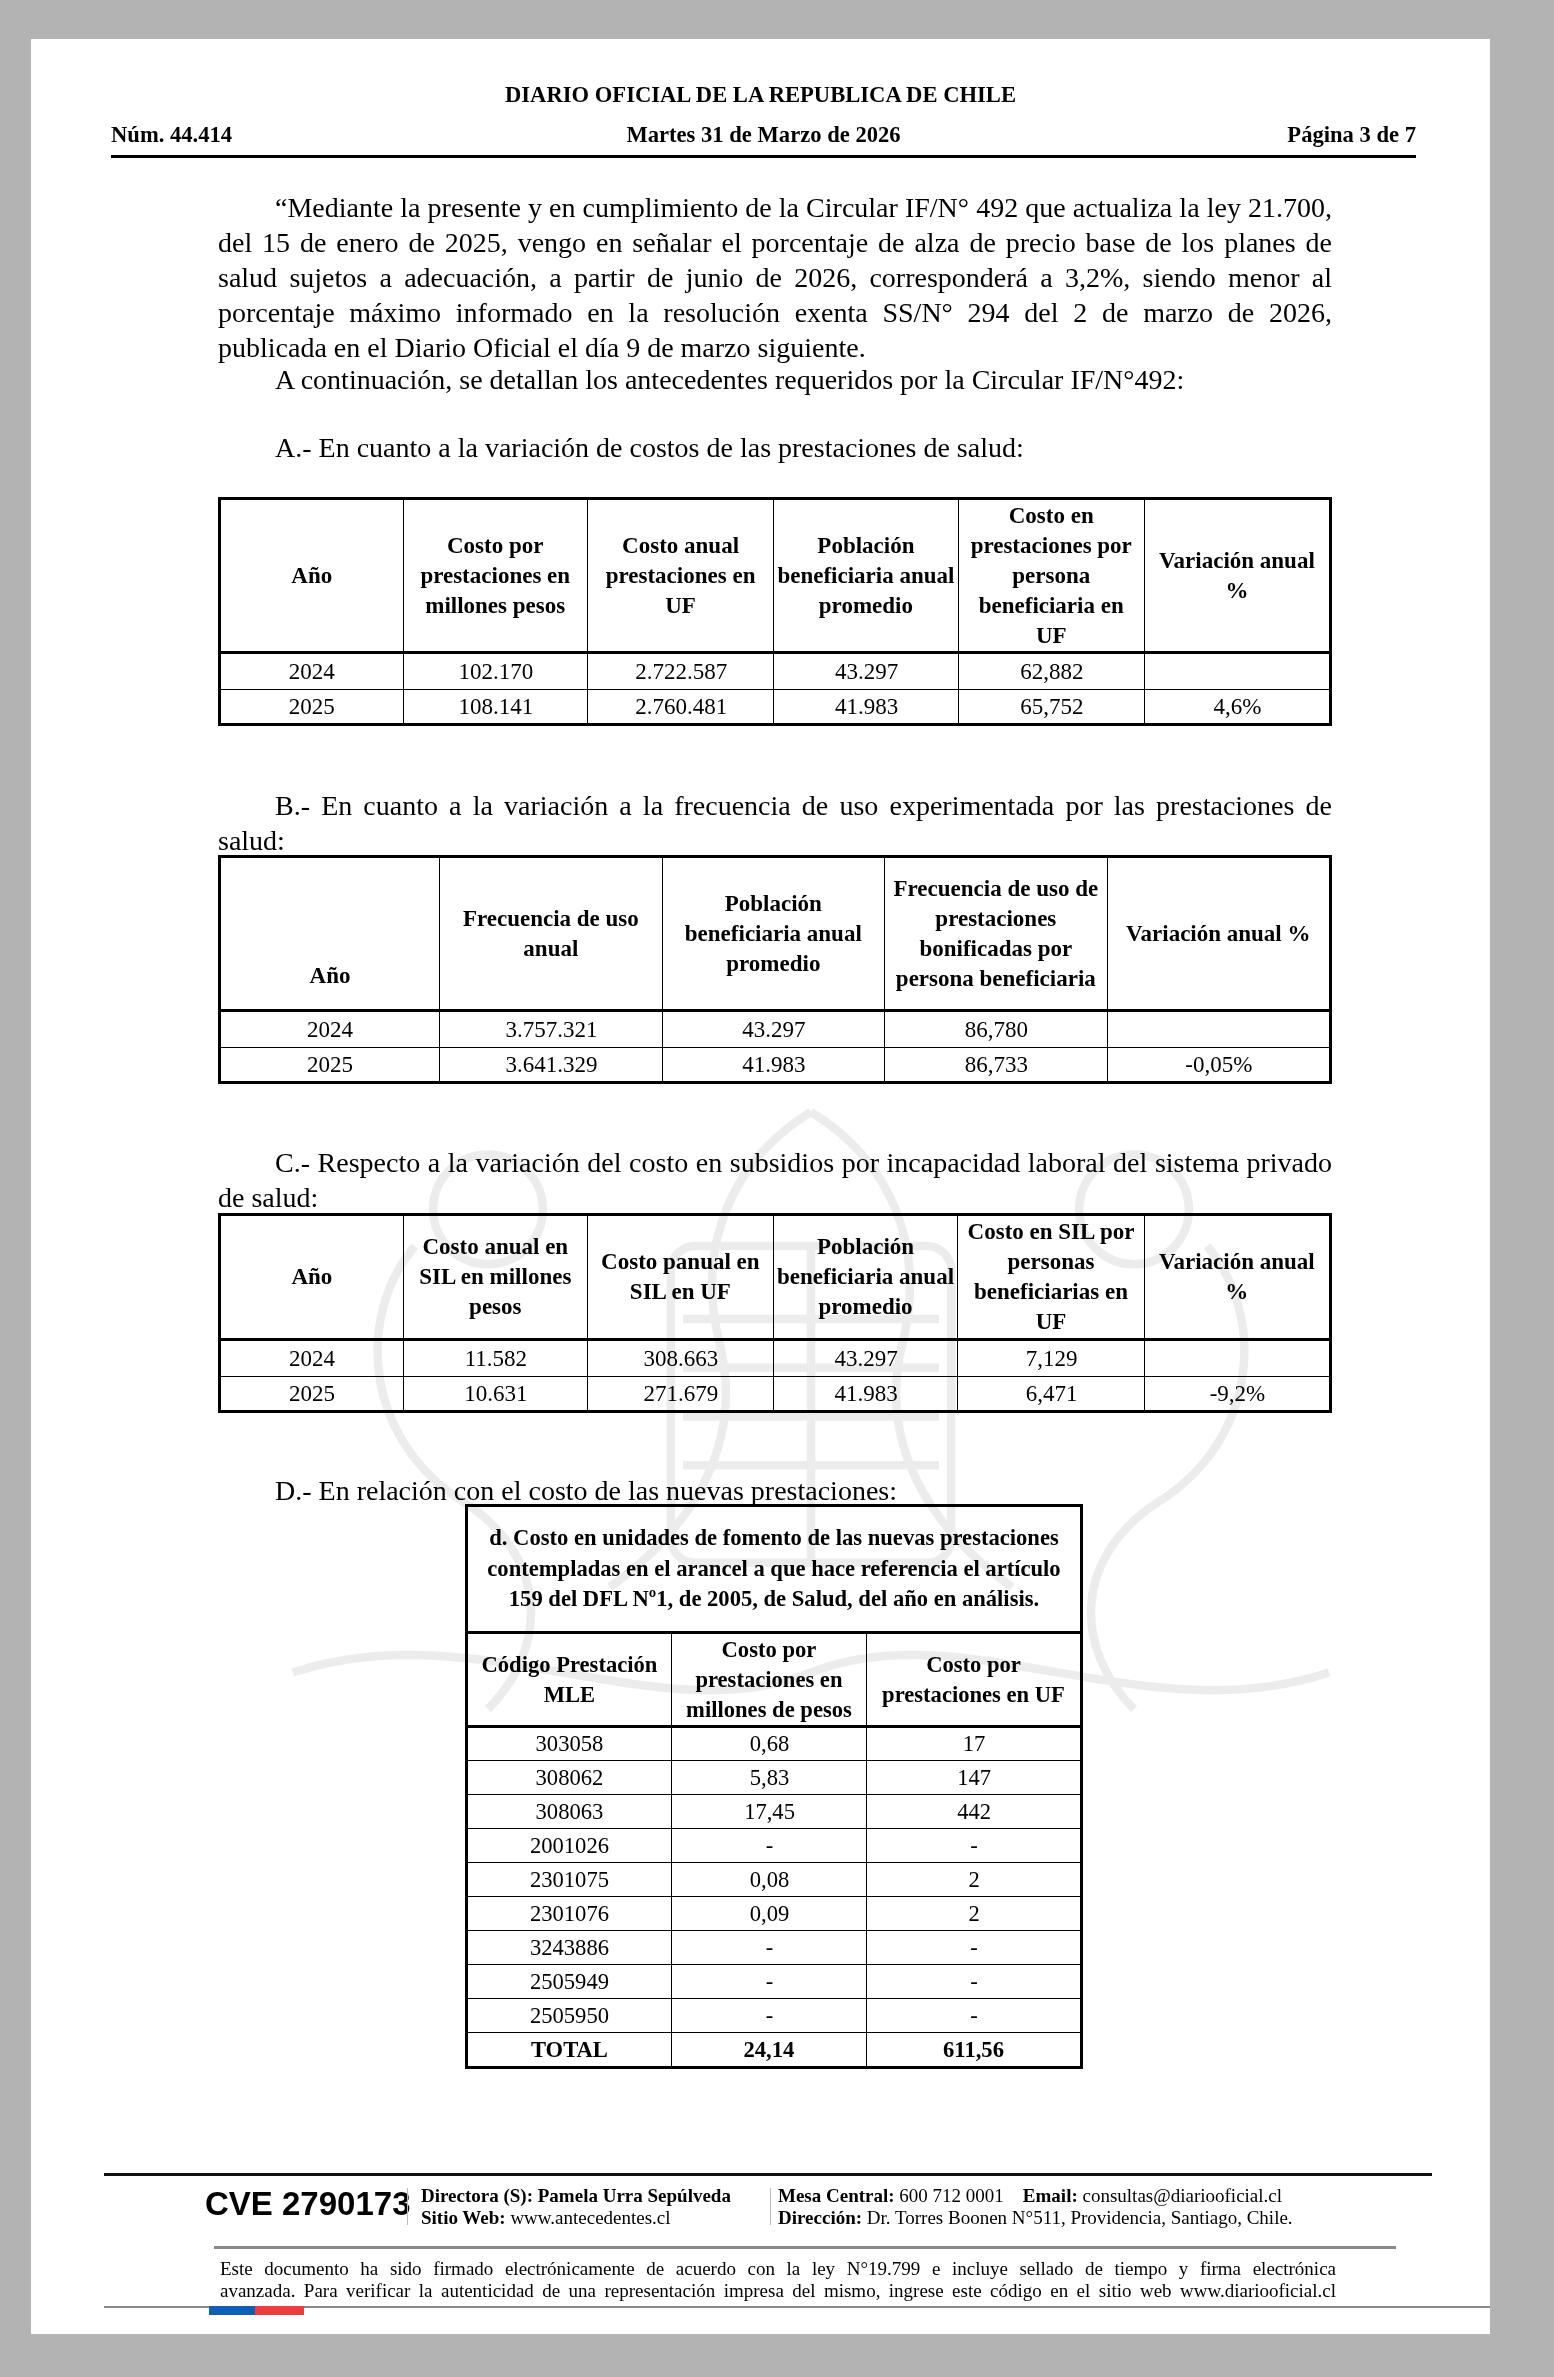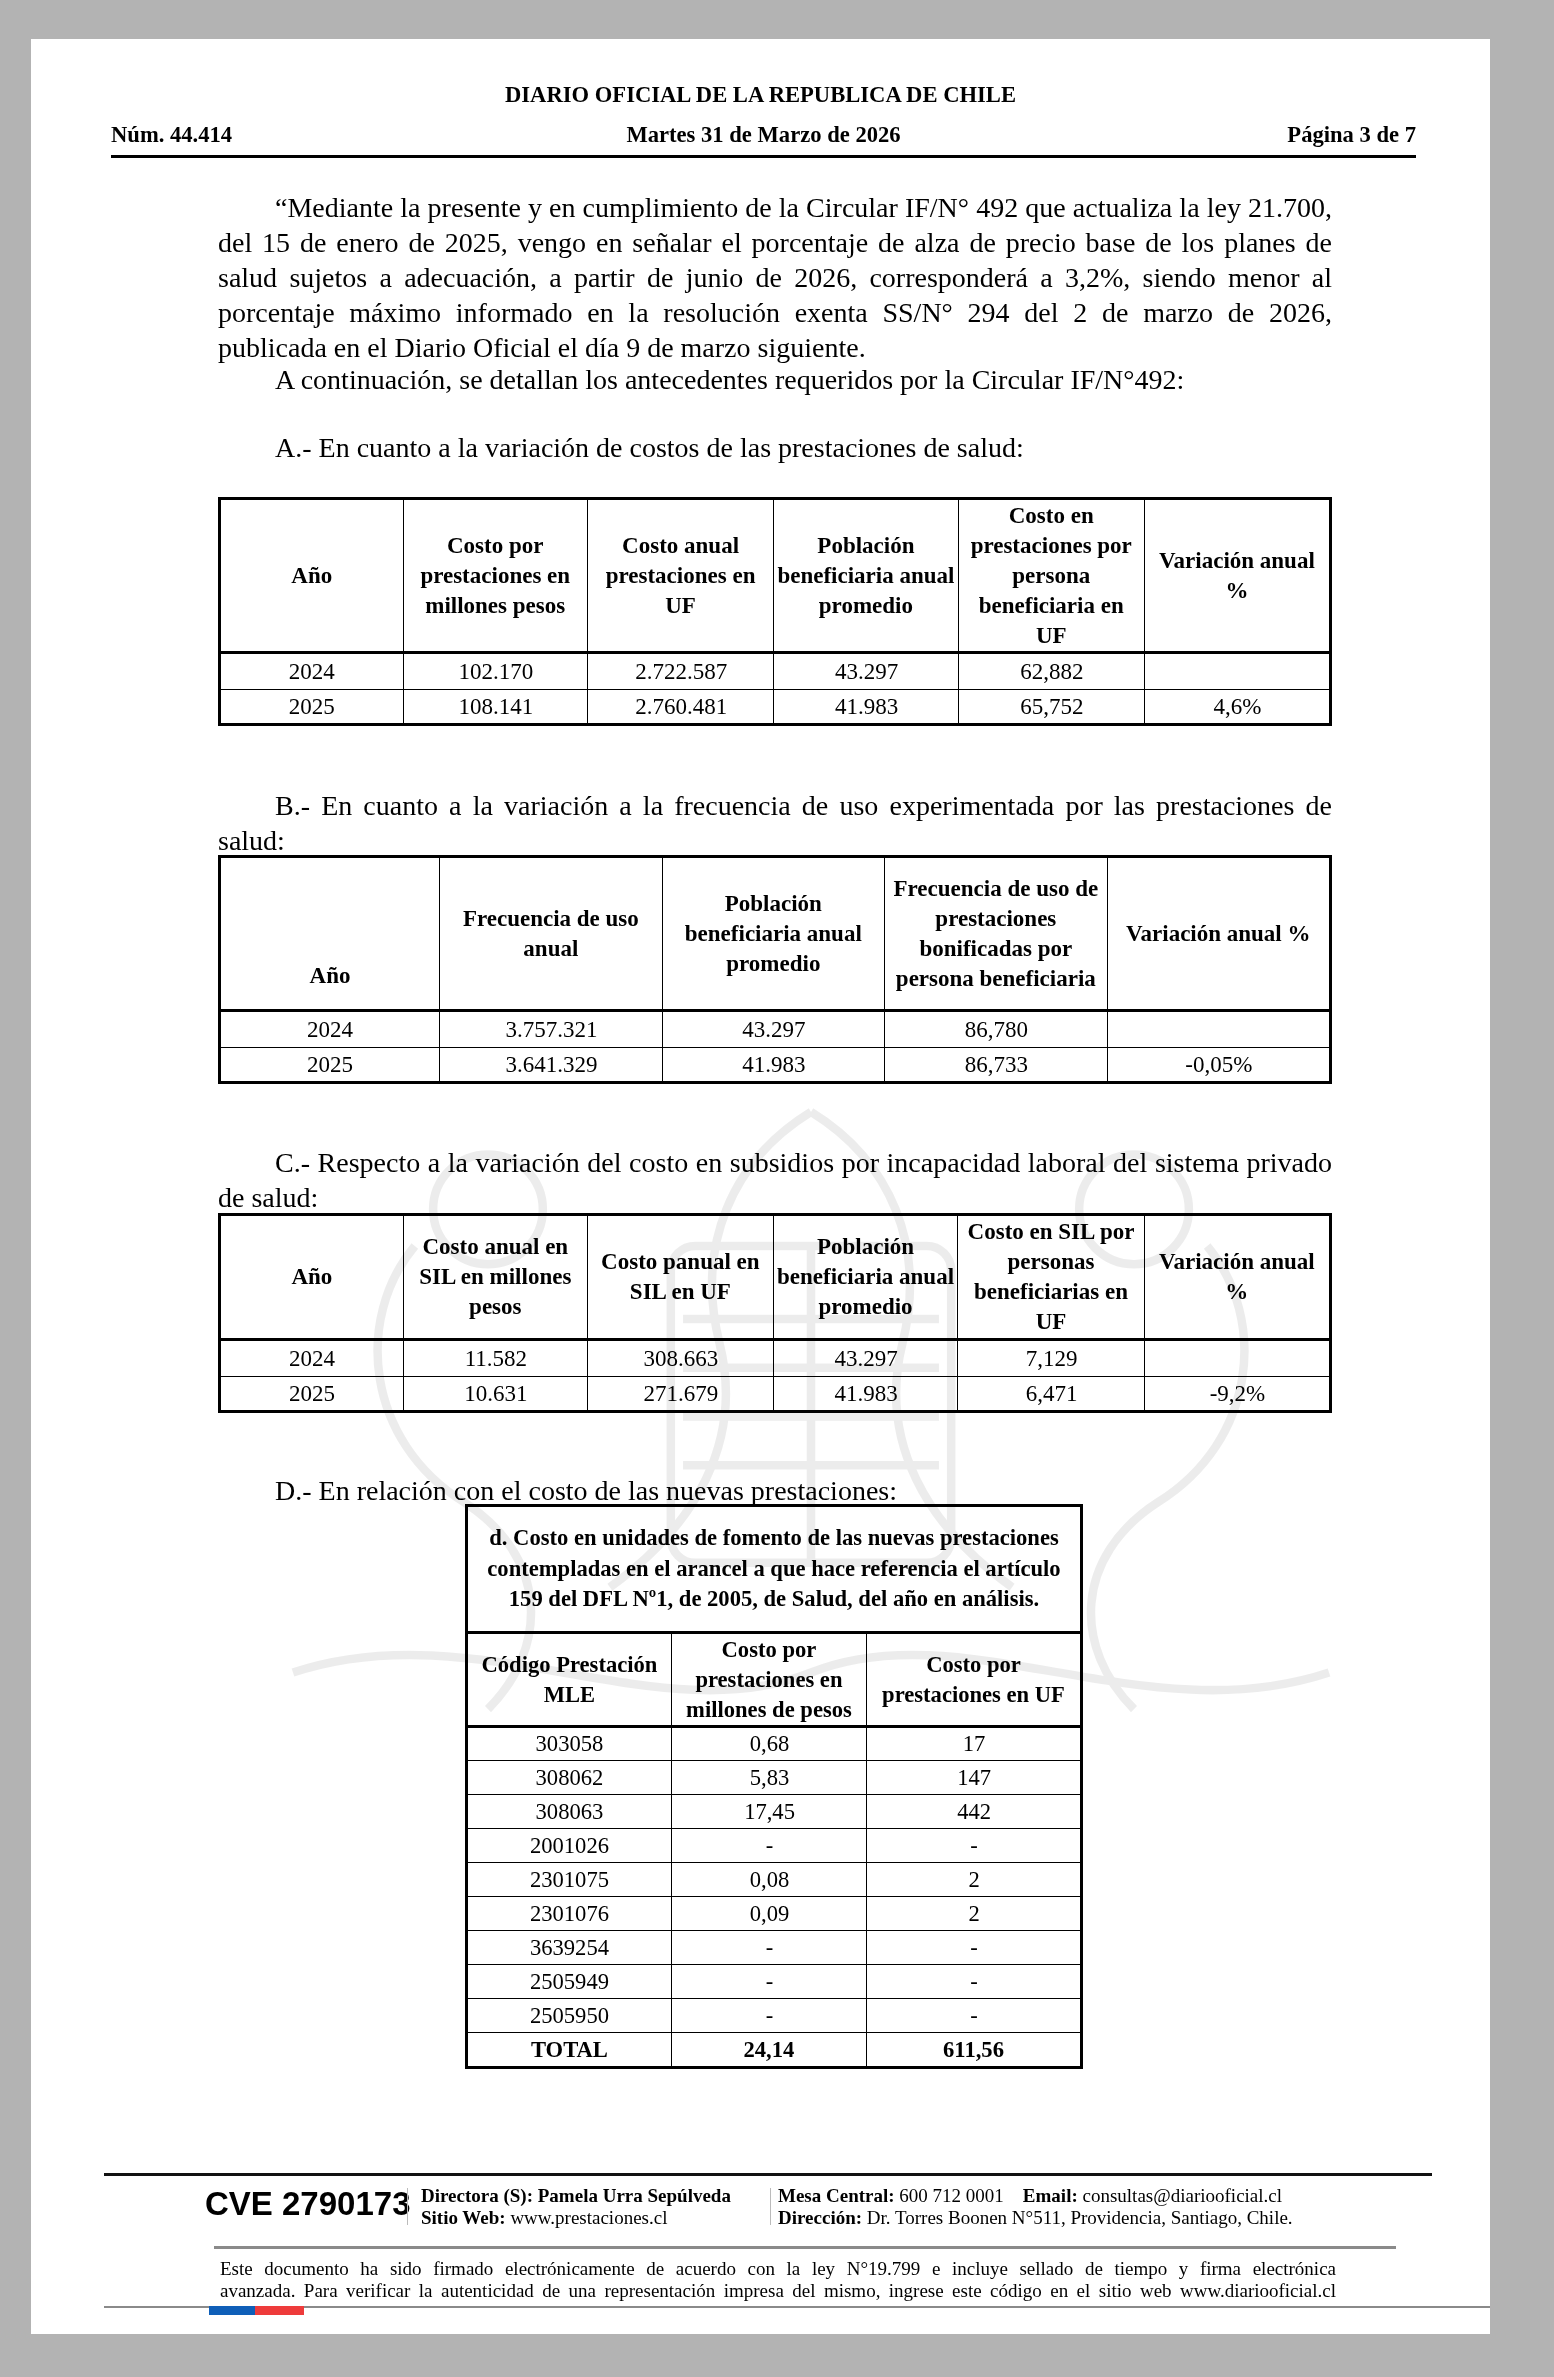--- a/index.html
+++ b/index.html
@@ -229,21 +229,21 @@
           <td class="c">2301075</td>
           <td class="r">0,08</td>
           <td class="r">2</td>
         </tr>
     <tr style="height:34px;">
           <td class="c">2301076</td>
           <td class="r">0,09</td>
           <td class="r">2</td>
         </tr>
     <tr style="height:34px;">
-          <td class="c">3639254</td>
+          <td class="c">3243886</td>
           <td class="r">-</td>
           <td class="r">-</td>
         </tr>
     <tr style="height:34px;margin-top:28px;">
           <td class="c">2505949</td>
           <td class="r">-</td>
           <td class="r">-</td>
         </tr>
     <tr style="height:34px;">
           <td class="c">2505950</td>
@@ -256,21 +256,21 @@
       <td class="c" style="font-weight:bold;">611,56</td>
     </tr>
   </tbody>
     </table>
 
   <div class="ft-line1"></div>
   <div class="ft-cve">CVE 2790173</div>
   <div class="ft-sep" style="left:376px;"></div>
   <div class="ft-col" style="left:390px;">
     <div><b>Directora (S):</b> <b>Pamela Urra Sepúlveda</b></div>
-    <div><b>Sitio Web:</b> <span>www.prestaciones.cl</span></div>
+    <div><b>Sitio Web:</b> <span>www.antecedentes.cl</span></div>
   </div>
   <div class="ft-sep" style="left:739px;"></div>
   <div class="ft-col" style="left:747px;">
     <div><b>Mesa Central:</b> <span>600 712 0001</span>&nbsp;&nbsp;&nbsp;&nbsp;<b>Email:</b> <span>consultas@diariooficial.cl</span></div>
     <div><b>Dirección:</b> <span>Dr. Torres Boonen N°511, Providencia, Santiago, Chile.</span></div>
   </div>
   <div class="ft-line2"></div>
   <div class="ft-legal">
     <div>Este documento ha sido firmado electrónicamente de acuerdo con la ley N°19.799 e incluye sellado de tiempo y firma electrónica</div>
     <div style="text-align-last:justify;">avanzada. Para verificar la autenticidad de una representación impresa del mismo, ingrese este código en el sitio web www.diariooficial.cl</div>

